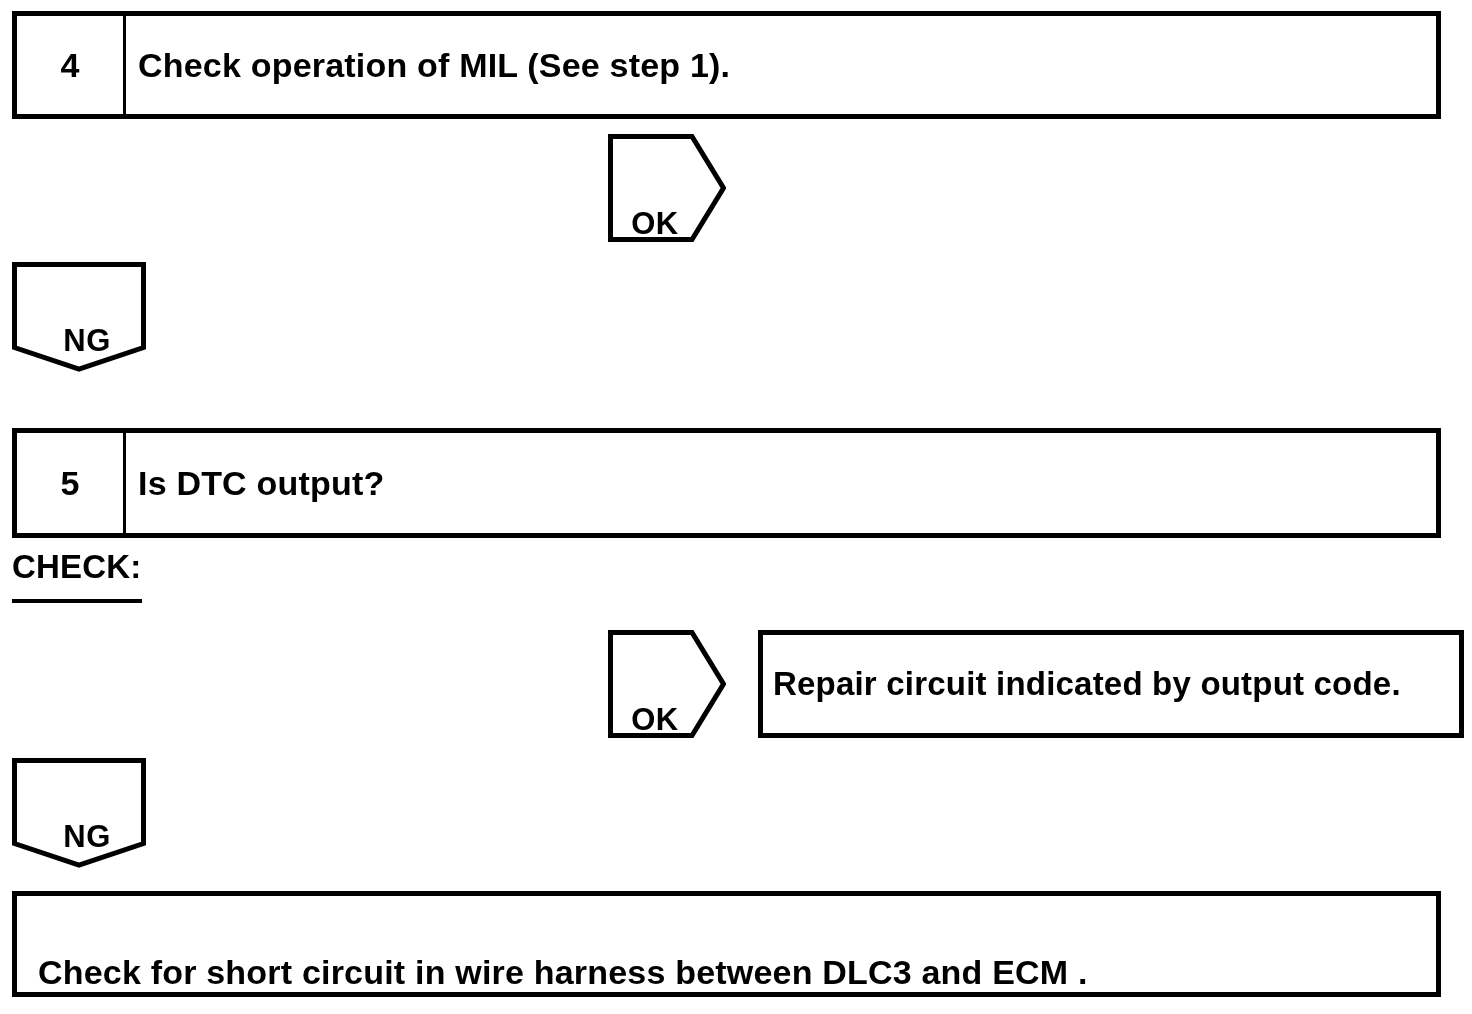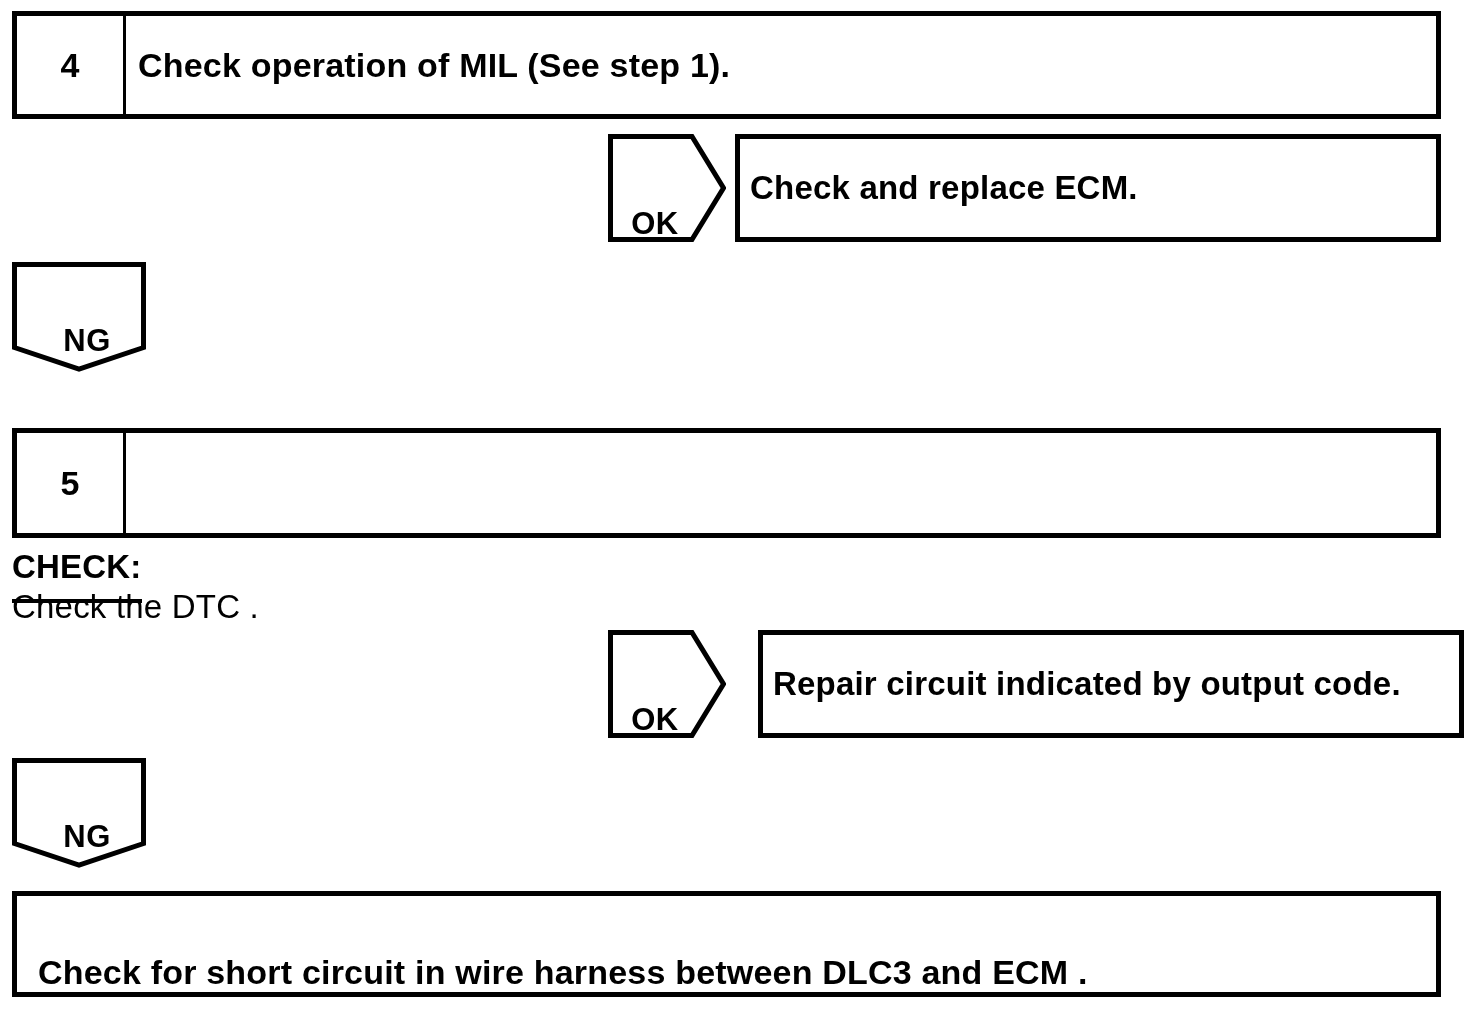--- a/index.html
+++ b/index.html
@@ -121,41 +121,38 @@
     </div>
     <div class="step-question">Check operation of MIL (See step 1).</div>
   </div>
 
   <div class="abs connector" style="left:608px; top:134px; width:118px; height:108px;">
     <svg width="118" height="108" viewBox="0 0 118 108">
       <polygon points="2.5,2.5 84,2.5 115.5,54 84,105.5 2.5,105.5" fill="#ffffff" stroke="#000000" stroke-width="5" stroke-linejoin="miter"></polygon>
     </svg>
     <div class="conn-label ok-label-box">OK</div>
   </div>
-  <div class="abs result-box" style="left:735px; top:134px; width:706px; height:108px;">
-    <span>Check and replace ECM.</span>
-  </div>
 
   <div class="abs connector" style="left:12px; top:262px; width:134px; height:110px;">
     <svg width="134" height="110" viewBox="0 0 134 110">
       <polygon points="2.5,2.5 131.5,2.5 131.5,85.5 67,107 2.5,85.5" fill="#ffffff" stroke="#000000" stroke-width="5" stroke-linejoin="miter"></polygon>
     </svg>
     <div class="conn-label ng-label-box">NG</div>
   </div>
 
   <div class="abs step-box" style="left:12px; top:428px; width:1429px; height:110px;">
     <div class="step-num-cell">
       <span class="step-num">5</span>
     </div>
+    <div class="step-question">Is DTC output?</div>
   </div>
 
   <div class="abs" style="left:12px; top:549px;">
     <span class="check-heading">CHECK:</span>
   </div>
-  <div class="abs check-body" style="left:12px; top:589px;">Check the DTC .</div>
 
   <div class="abs connector" style="left:608px; top:630px; width:118px; height:108px;">
     <svg width="118" height="108" viewBox="0 0 118 108">
       <polygon points="2.5,2.5 84,2.5 115.5,54 84,105.5 2.5,105.5" fill="#ffffff" stroke="#000000" stroke-width="5" stroke-linejoin="miter"></polygon>
     </svg>
     <div class="conn-label ok-label-box">OK</div>
   </div>
   <div class="abs result-box" style="left:758px; top:630px; width:706px; height:108px;">
     <span>Repair circuit indicated by output code.</span>
   </div>

